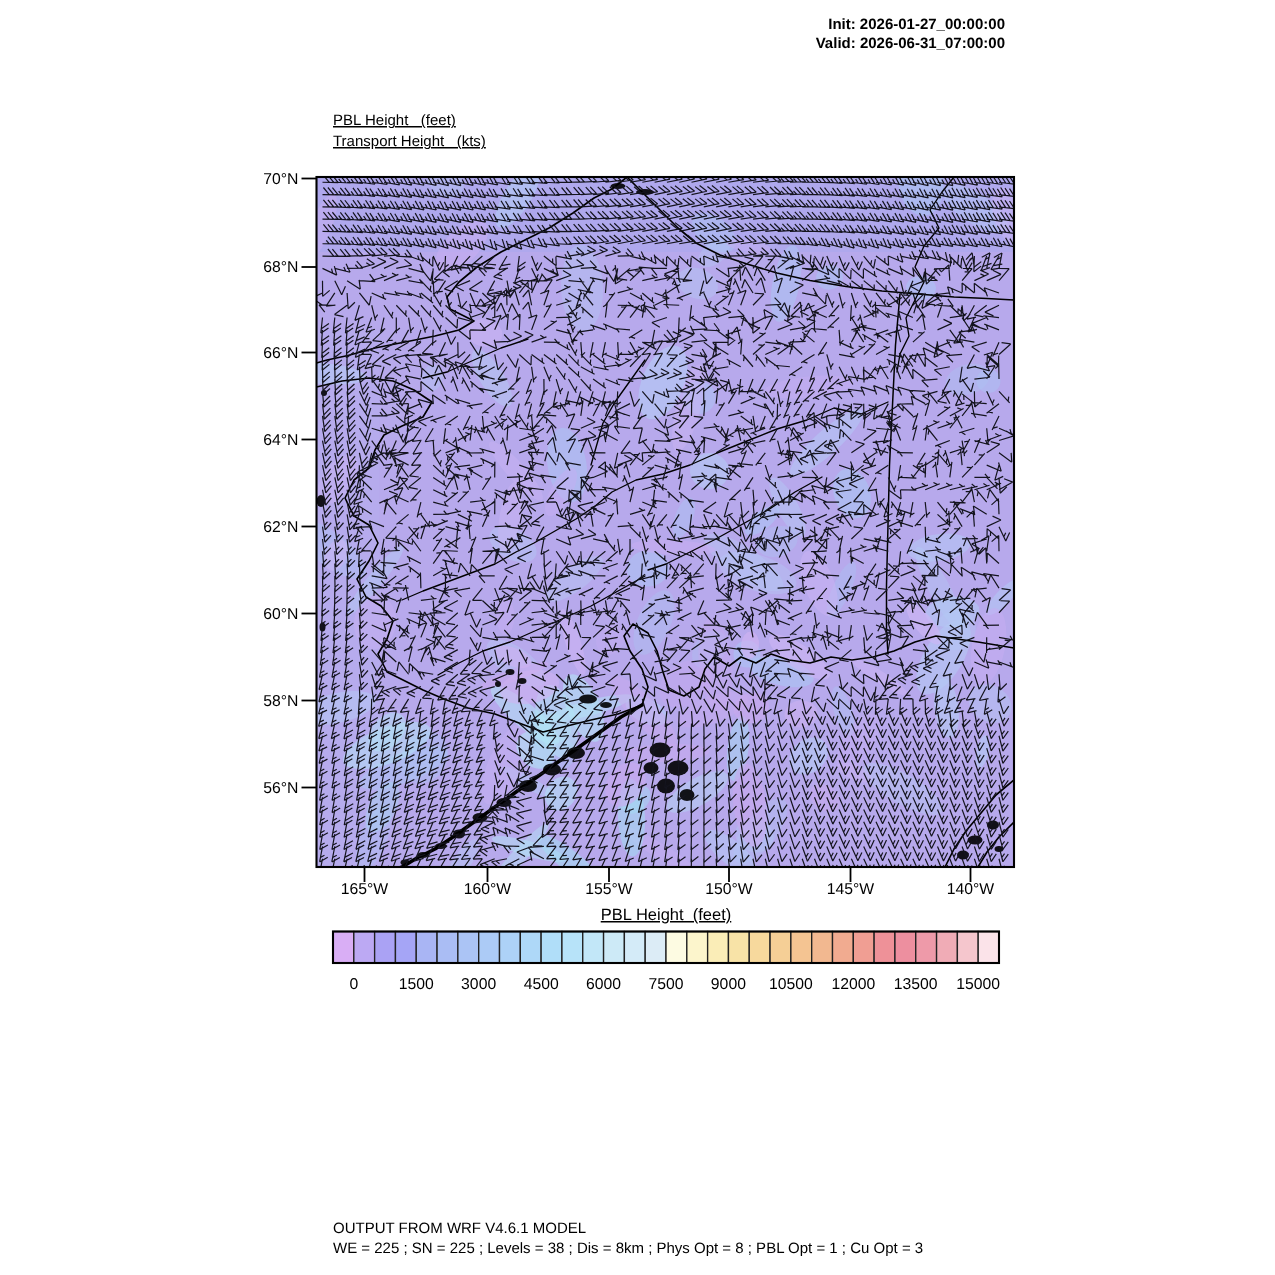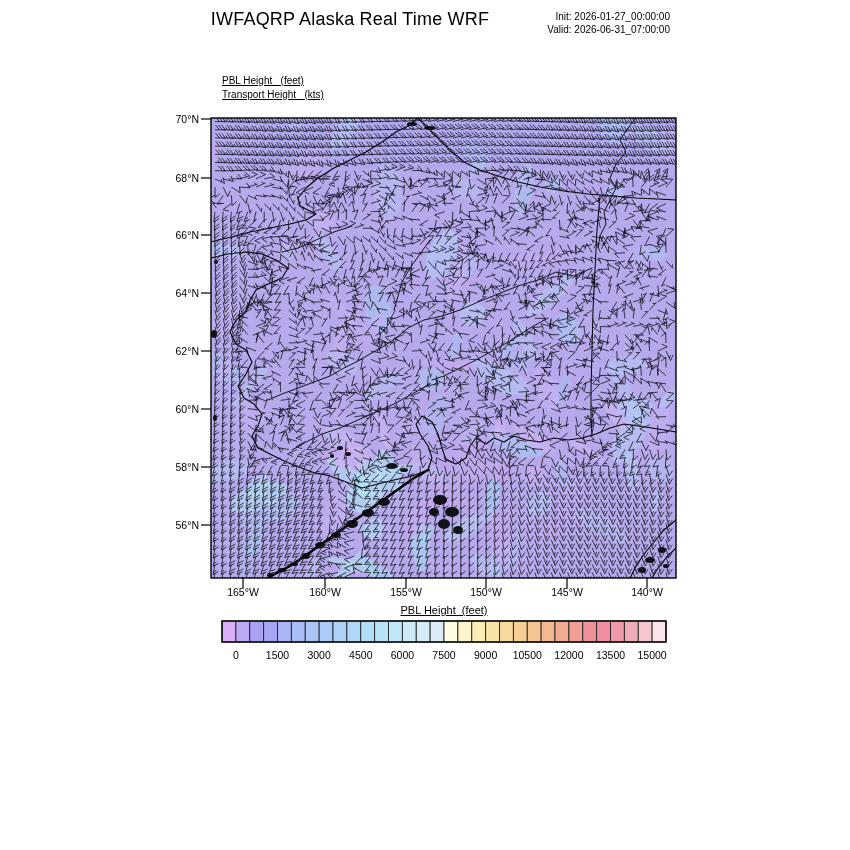--- a/index.html
+++ b/index.html
@@ -13,23 +13,22 @@
   .fieldlab{font-size:10px;}
   .cbtitle{font-size:11px;text-align:center;}
   .footer{font-size:10px;line-height:13px;}
   svg text{font-family:"Liberation Sans", sans-serif;fill:#000;}
 </style>
 </head>
 <body>
 
 <div class="page">
 
-  <div class="abs title" style="left:175px;top:9px;width:350px;text-align:center;">IWFAQRP Alaska Real Time WRF</div>
-
-  <div class="abs inittime" style="left:470px;top:10px;width:200px;">
+
+  <div class="abs inittime" style="left:470px;top:10px;width:200px;font-weight:bold;">
     <div>Init: 2026-01-27_00:00:00</div>
     <div>Valid: 2026-06-31_07:00:00</div>
   </div>
 
   <div class="abs fieldlab pre" style="left:222px;top:75px;">PBL Height   (feet)</div>
   <div class="abs fieldlab pre" style="left:222px;top:89px;">Transport Height   (kts)</div>
 
   <svg id="plot-svg" width="850" height="850">
       <defs>
         <clipPath id="mapclip">
@@ -287,15 +286,17 @@
         <text x="527.3" y="659" text-anchor="middle" font-size="10.5">10500</text>
         <text x="568.9" y="659" text-anchor="middle" font-size="10.5">12000</text>
         <text x="610.5" y="659" text-anchor="middle" font-size="10.5">13500</text>
         <text x="652.1" y="659" text-anchor="middle" font-size="10.5">15000</text>
       </g>
     </svg>
 
   <div class="abs cbtitle pre" style="left:244px;top:604px;width:400px;">PBL Height  (feet)</div>
 
   <div class="abs footer" style="left:222px;top:813px;">
+    <div>OUTPUT FROM WRF V4.6.1 MODEL</div>
+    <div>WE = 225 ; SN = 225 ; Levels = 38 ; Dis = 8km ; Phys Opt = 8 ; PBL Opt = 1 ; Cu Opt = 3</div>
   </div>
 
 </div>
 
 </body></html>

